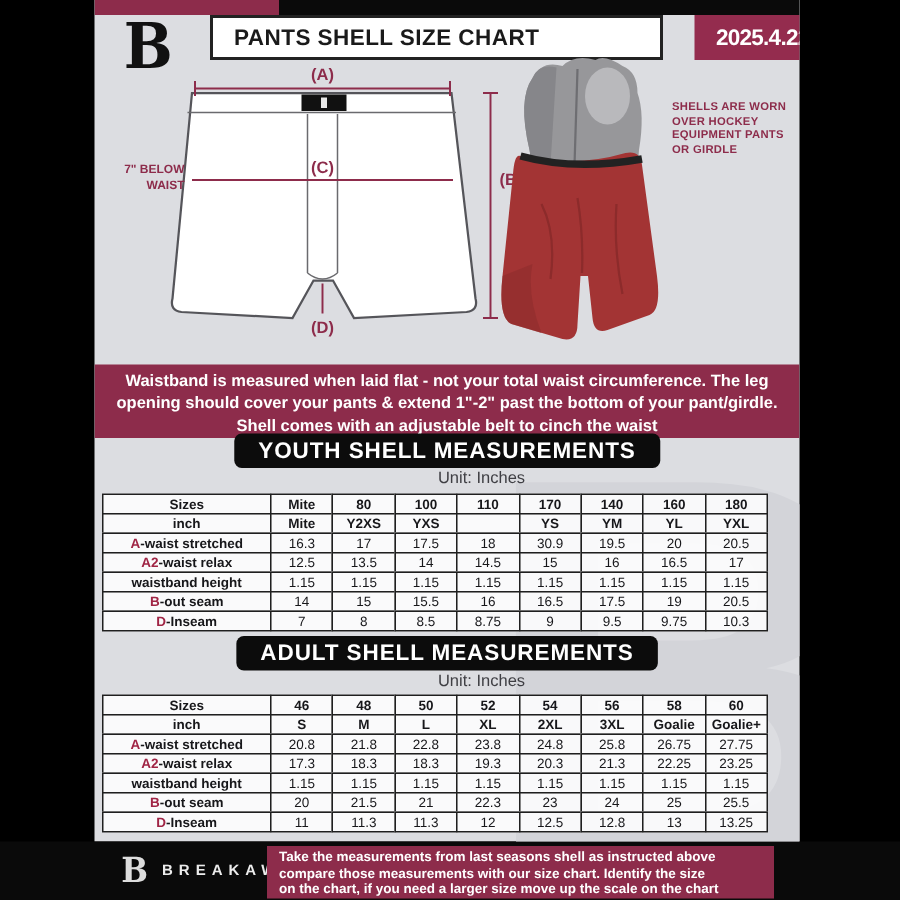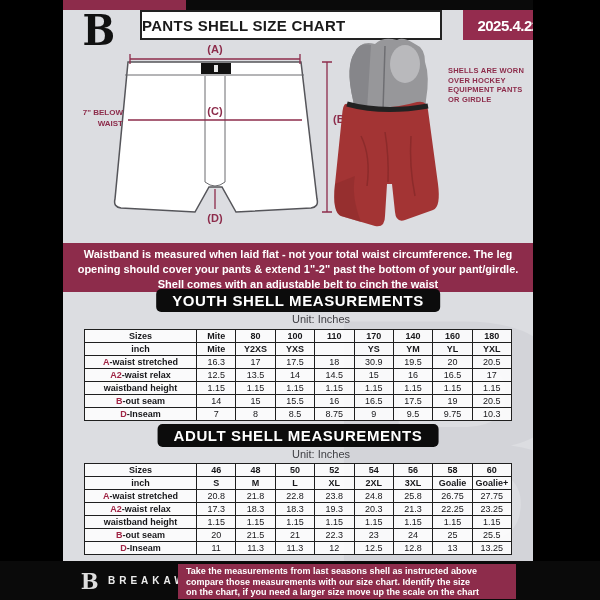--- a/index.html
+++ b/index.html
@@ -6,21 +6,21 @@
   body{
     width:600px;height:600px;background:#000;position:relative;overflow:hidden;
     font-family:"Liberation Sans",sans-serif;
   }
   .page{position:absolute;left:63px;top:0;width:470px;height:561px;background:#dcdde1;overflow:hidden;}
   .strip-maroon{position:absolute;left:0;top:0;width:123px;height:10px;background:#8d2c4b;}
   .strip-black{position:absolute;left:123px;top:0;width:347px;height:10px;background:#0a0a0a;}
   .logo-b{position:absolute;left:18px;top:10px;font-family:"DejaVu Serif",serif;font-weight:bold;
     font-size:42px;line-height:42px;color:#111;transform:scaleX(.92);}
   .titlebox{position:absolute;left:77px;top:10px;width:302px;height:30px;background:#fff;
-    border:2px solid #222;box-sizing:border-box;display:flex;align-items:center;padding-left:0;
+    border:2px solid #222;box-sizing:border-box;display:flex;align-items:center;padding-left:14px;
     font-size:15px;font-weight:bold;color:#1a1a1a;letter-spacing:.3px;}
   .datebox{position:absolute;left:400px;top:10px;width:91px;height:30px;background:#942c4e;color:#fff;
     display:flex;align-items:center;justify-content:center;font-weight:bold;font-size:15px;letter-spacing:-.5px;}
   .diagram{position:absolute;left:18px;top:42px;}
   .photo{position:absolute;left:268px;top:36px;}
   .photo-caption{position:absolute;left:385px;top:66px;width:92px;font-size:7.5px;font-weight:bold;
     color:#8d2c4b;line-height:9.5px;letter-spacing:.2px;}
   .info-banner{position:absolute;left:0;top:243px;width:470px;height:49px;background:#8d2c4b;color:#fff;
     font-size:11px;font-weight:bold;text-align:center;line-height:15px;padding-top:4px;box-sizing:border-box;z-index:3;}
   .secbar{position:absolute;left:50%;transform:translateX(-50%);background:#0c0c0c;color:#fff;
@@ -31,21 +31,21 @@
   .unit{position:absolute;left:0;width:516px;text-align:center;font-size:11px;color:#3f3f44;z-index:3;}
   .unit.u1{top:313px;}
   .unit.u2{top:448px;}
   .mtable{position:absolute;left:5px;width:444px;z-index:2;}
   .mtable.youth{top:329px;}
   .mtable.adult{top:463px;}
   .trow{display:flex;height:14px;margin-top:-1px;}
   .trow:first-child{margin-top:0;}
   .tcell{box-sizing:border-box;border:1px solid #1f1f1f;margin-left:-1px;background:rgba(255,255,255,.85);
     display:flex;align-items:center;justify-content:center;font-size:9px;color:#17171a;}
-  .tcell:first-child{margin-left:16px;}
+  .tcell:first-child{margin-left:0;}
   .tlabel{width:113px;font-weight:bold;}
   .tval{flex:1;}
   .thead .tval{font-weight:bold;}
   .pfx{color:#a02545;}
   .watermark{position:absolute;right:-60px;top:262px;font-size:380px;line-height:1;font-weight:bold;
     color:#d3d4d9;z-index:1;}
   .footer{position:absolute;left:0;top:561px;width:600px;height:39px;background:#0a0a0a;}
   .footer-logo{position:absolute;left:80px;top:6px;color:#ddd;font-family:"DejaVu Serif",serif;
     font-weight:bold;font-size:23px;transform:scaleX(.92);}
   .brand{position:absolute;left:108px;top:14px;color:#ececec;font-weight:bold;font-size:10px;letter-spacing:4px;}

